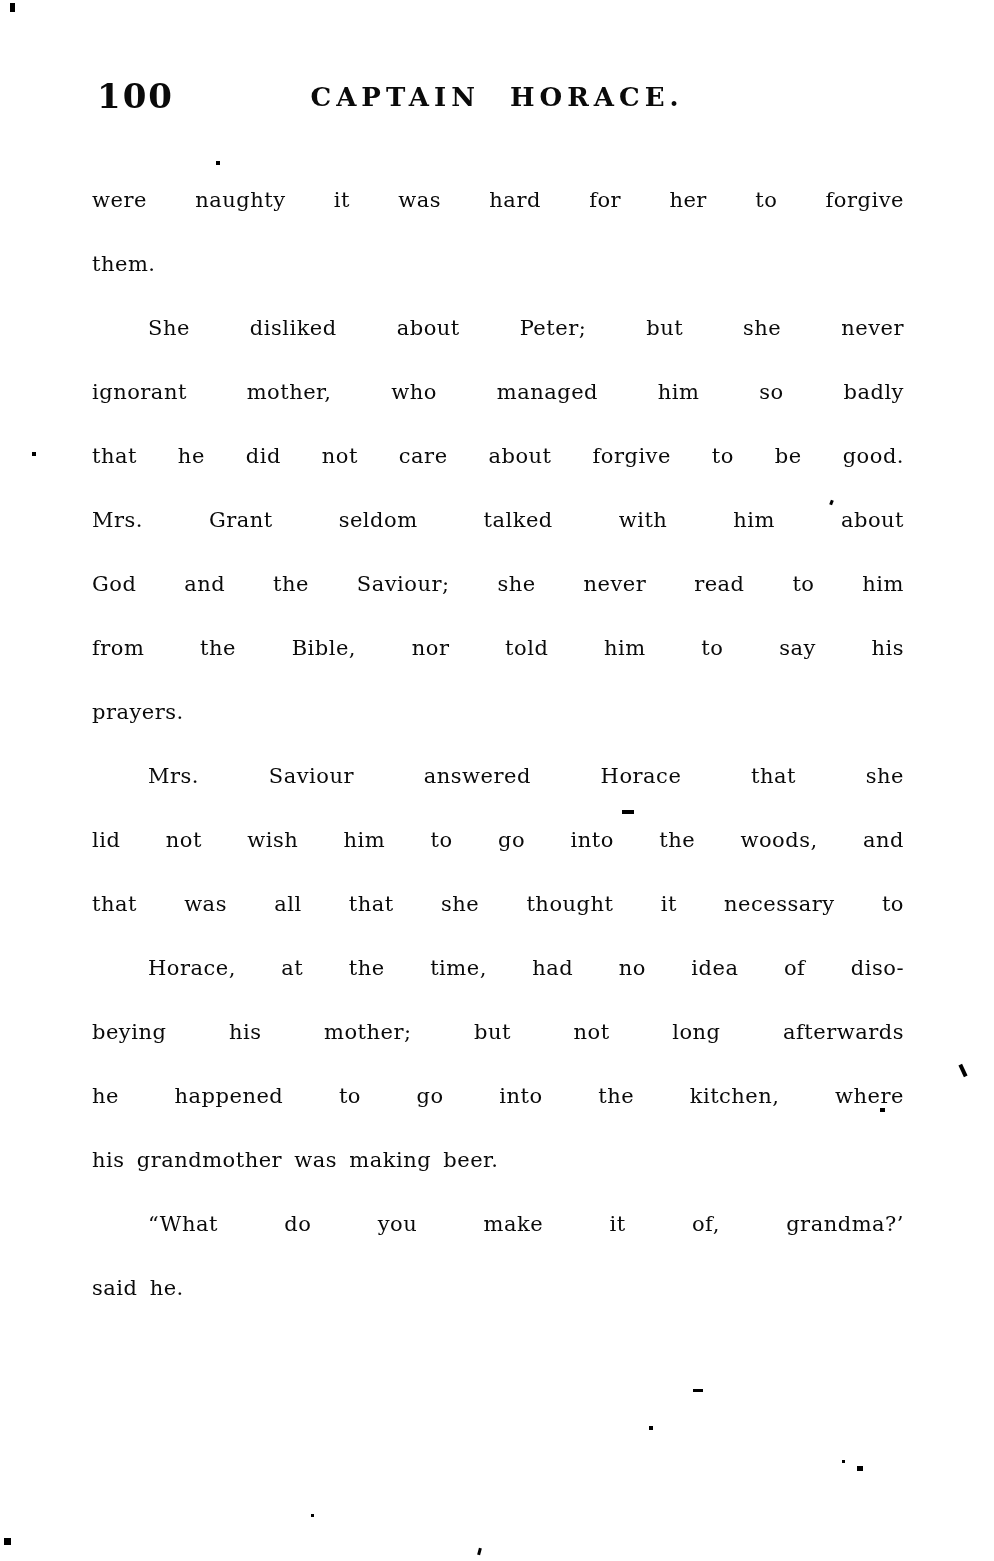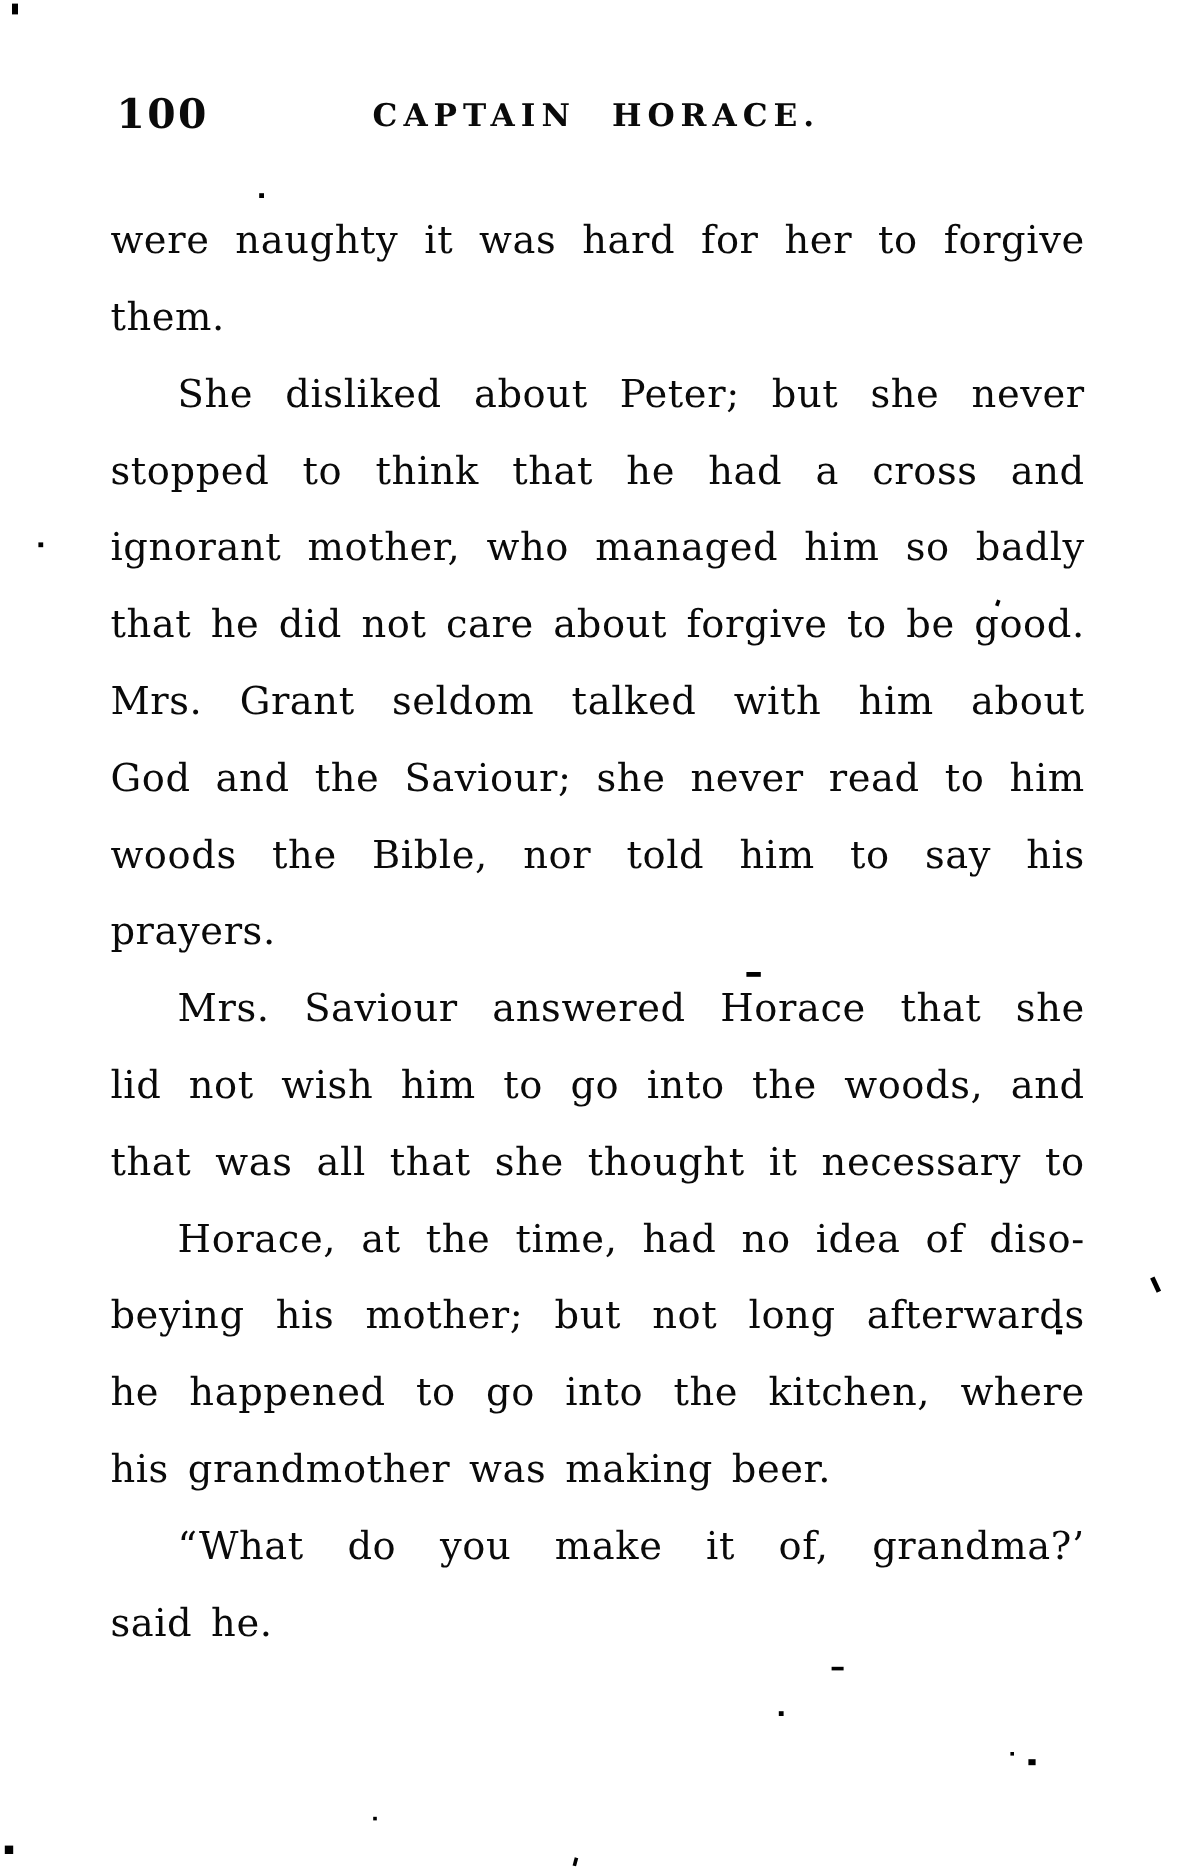--- a/index.html
+++ b/index.html
@@ -41,21 +41,21 @@
   
   #text-block {
     position: absolute;
     left: 92px;
     top: 168px;
     width: 812px;
   }
   .line {
     height: 64px;
     line-height: 64px;
-    font-size: 32px;
+    font-size: 21px;
     white-space: nowrap;
     letter-spacing: 0.5px;
     word-spacing: 5px;
   }
   .line.justify {
     white-space: normal;
     text-align: justify;
     text-align-last: justify;
   }
   .line.indent {
@@ -77,26 +77,25 @@
 <div id="scan-page">
 
   <div id="page-number">100</div>
 
   <div id="running-title">CAPTAIN HORACE.</div>
 
   <div id="text-block">
       <div class="line justify">were naughty it was hard for her to forgive</div>
       <div class="line">them.</div>
       <div class="line indent justify">She disliked about Peter; but she never</div>
-      <div class="line justify">stopped to think that he had a cross and</div>
       <div class="line justify">ignorant mother, who managed him so badly</div>
       <div class="line justify">that he did not care about forgive to be good.</div>
       <div class="line justify">Mrs. Grant seldom talked with him about</div>
       <div class="line justify">God and the Saviour; she never read to him</div>
-      <div class="line justify">woods the Bible, nor told him to say his</div>
+      <div class="line justify">from the Bible, nor told him to say his</div>
       <div class="line">prayers.</div>
       <div class="line indent justify">Mrs. Saviour answered Horace that she</div>
       <div class="line justify">lid not wish him to go into the woods, and</div>
       <div class="line justify">that was all that she thought it necessary to</div>
       <div class="line indent justify">Horace, at the time, had no idea of diso-</div>
       <div class="line justify">beying his mother; but not long afterwards</div>
       <div class="line justify">he happened to go into the kitchen, where</div>
       <div class="line">his grandmother was making beer.</div>
       <div class="line indent justify">“What do you make it of, grandma?’</div>
       <div class="line">said he.</div>

